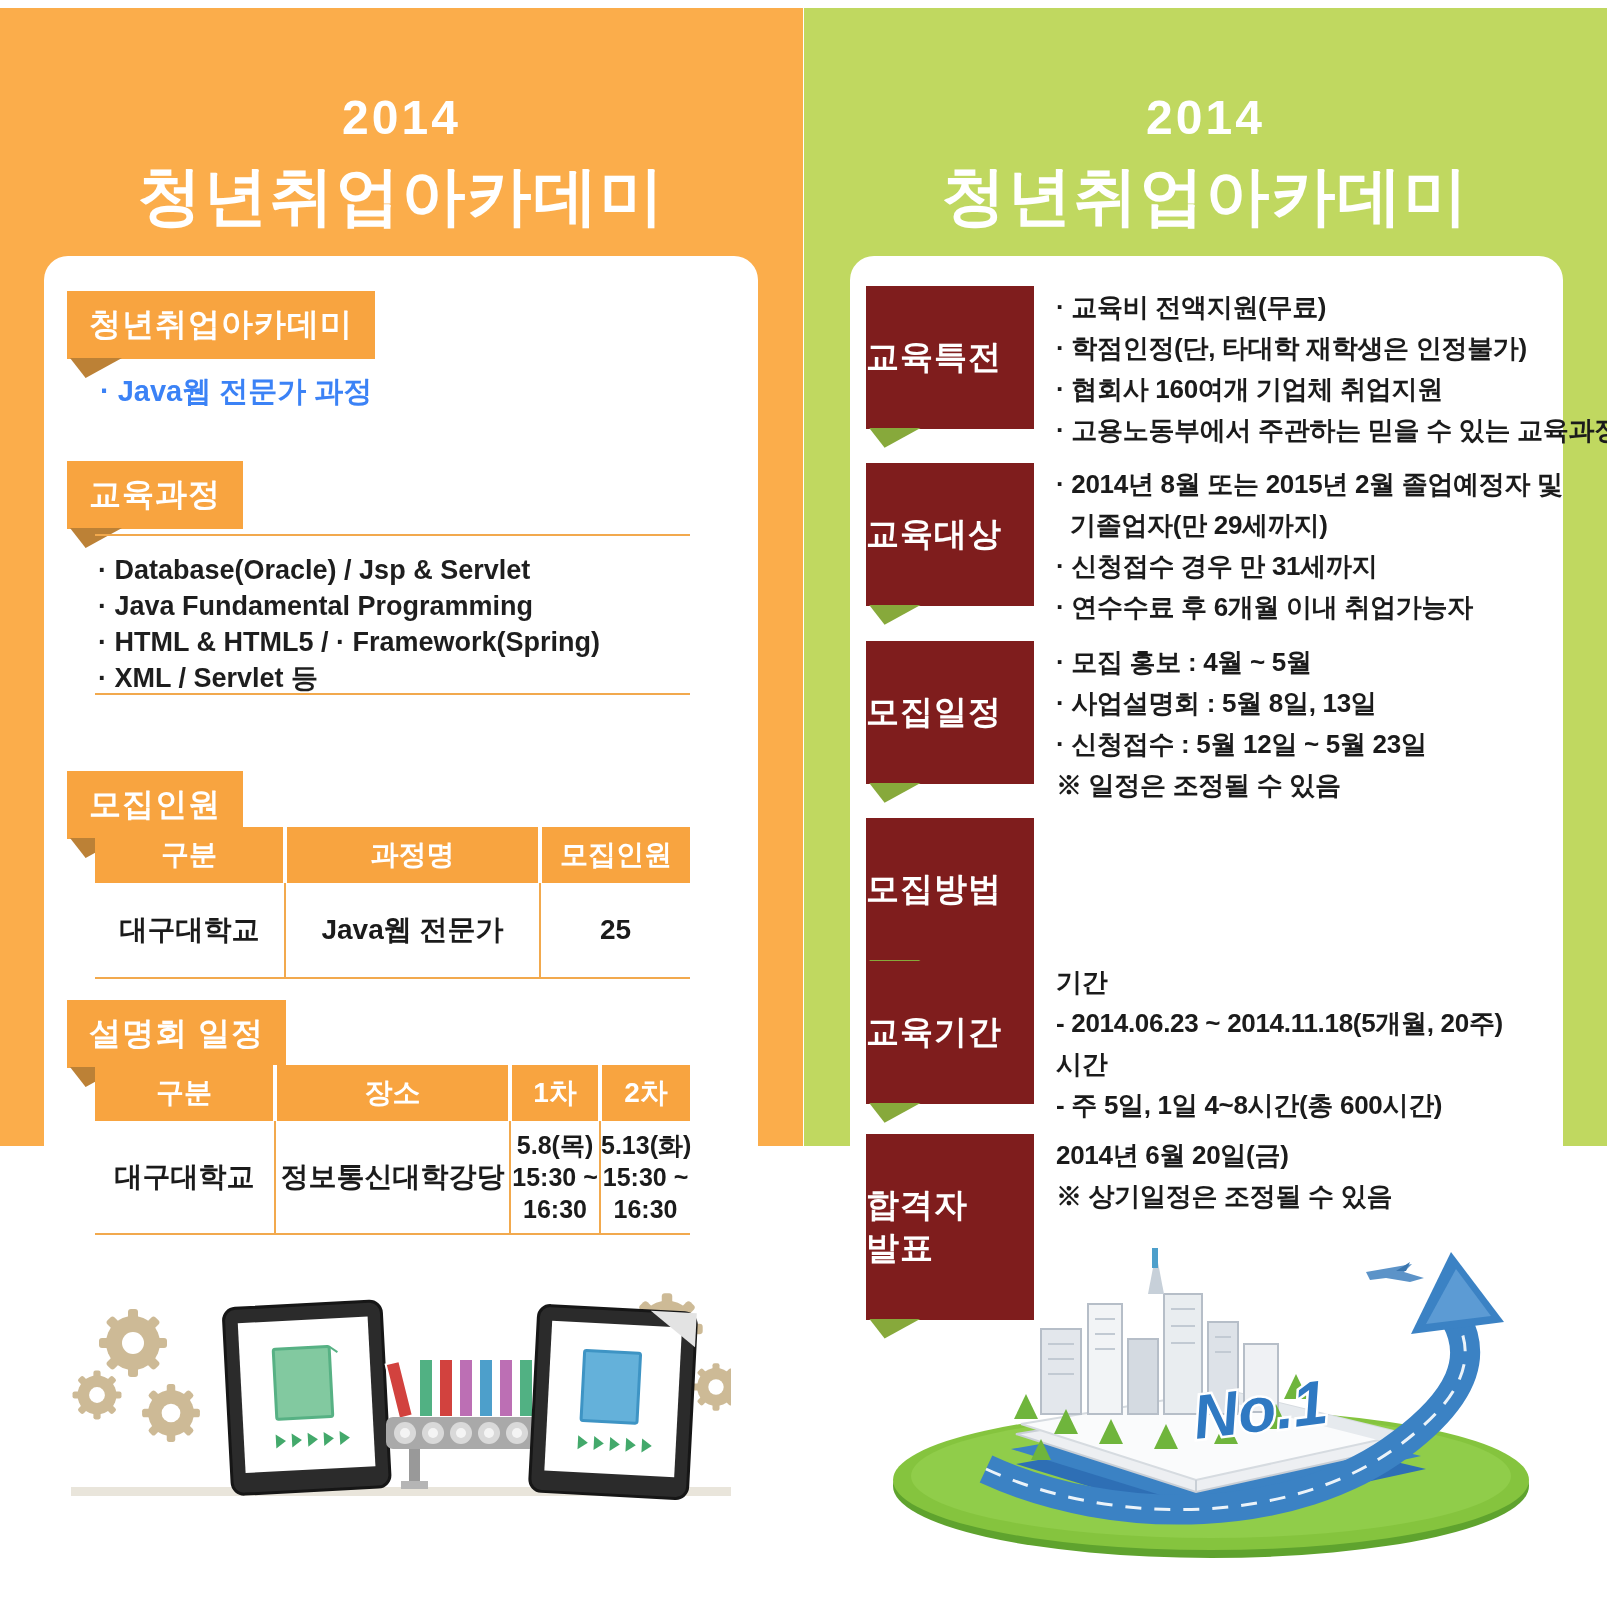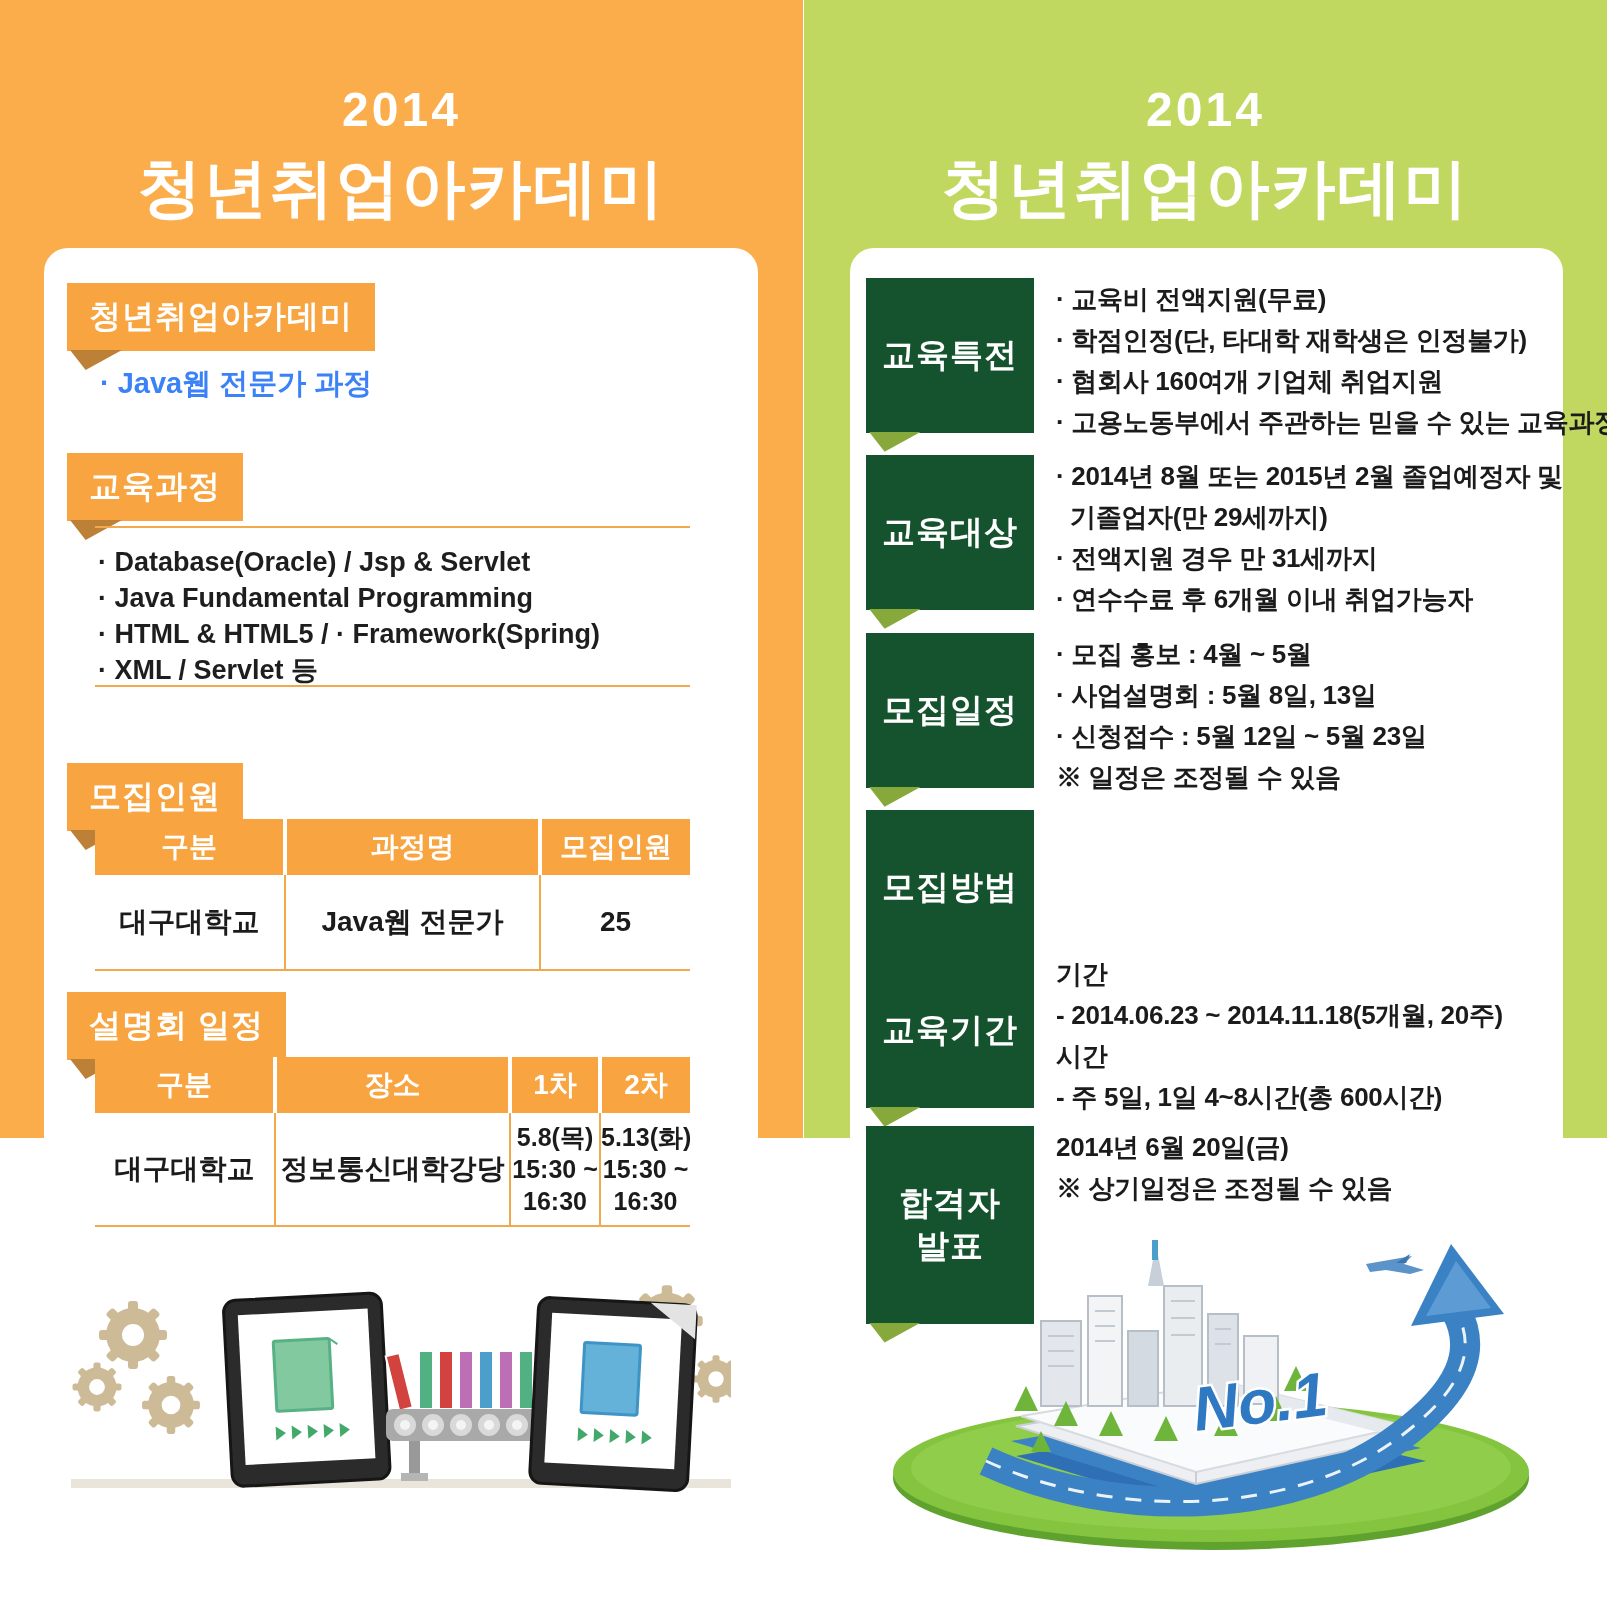--- a/index.html
+++ b/index.html
@@ -1,20 +1,20 @@
 <!DOCTYPE html>
 <html><head>
 <meta charset="utf-8">
 <style>
   html,body{margin:0;padding:0;overflow:hidden;}
   body{
     width:1607px;height:1607px;position:relative;
     font-family:"Liberation Sans",sans-serif;background:#fff;
   }
-  .panel{position:absolute;top:0;height:1138px;width:803px;}
+  .panel{position:absolute;top:8px;height:1138px;width:803px;}
   .panel-left{left:0;background:#FBAD4B;}
   .panel-right{left:804px;background:#C0D860;width:803px;}
 
   .ptitle{position:absolute;top:82px;left:0;right:0;text-align:center;color:#fff;font-weight:bold;}
   .ptitle .year{font-size:48px;letter-spacing:3px;}
   .ptitle .main{font-size:64px;margin-top:8px;letter-spacing:2px;}
 
   .card{position:absolute;background:#fff;border-radius:24px;}
   .card-left{left:44px;top:248px;width:714px;height:1310px;}
   .card-right{left:46px;top:248px;width:713px;height:1308px;}
@@ -45,22 +45,22 @@
     color:#1b1b1b;font-weight:bold;font-size:28px;text-align:center;
     padding:28px 0;border-left:2px solid #F2A94D;border-bottom:2px solid #F2A94D;
     white-space:pre-line;vertical-align:middle;
   }
   .otable td:first-child{border-left:none;}
   .otable td.small{font-size:25px;line-height:32px;padding:8px 0;}
 
   
   .rsec{position:absolute;left:16px;display:flex;align-items:flex-start;}
   .rbadge{
-    position:relative;flex:0 0 168px;width:168px;background:#14532d;color:#fff;
-    font-weight:bold;font-size:33px;text-align:center;padding:13px 0;
+    position:relative;flex:0 0 168px;width:168px;background:#7f1d1d;color:#fff;
+    font-weight:bold;font-size:33px;text-align:left;padding:7px 0;
     letter-spacing:1px;white-space:pre-line;line-height:1.3;
   }
   .rbadge .fold{background:#87A93B;}
   .rtext{margin-left:22px;color:#1b1b1b;font-weight:bold;font-size:26px;line-height:41px;padding-top:1px;white-space:nowrap;letter-spacing:-0.3px;}
   .rtext .indent{padding-left:14px;}
 
   .illus{position:absolute;}
 </style>
 </head>
 <body>
@@ -264,21 +264,21 @@
     </div>
 
     <div class="rsec" style="top:207px">
       <div class="rbadge">
         <span>교육대상</span>
         <span class="fold"></span>
       </div>
       <div class="rtext">
         <div>· 2014년 8월 또는 2015년 2월 졸업예정자 및</div>
         <div class="indent">기졸업자(만 29세까지)</div>
-        <div>· 전액지원 경우 만 31세까지</div>
+        <div>· 신청접수 경우 만 31세까지</div>
         <div>· 연수수료 후 6개월 이내 취업가능자</div>
       </div>
     </div>
 
     <div class="rsec" style="top:385px">
       <div class="rbadge">
         <span>모집일정</span>
         <span class="fold"></span>
       </div>
       <div class="rtext">

